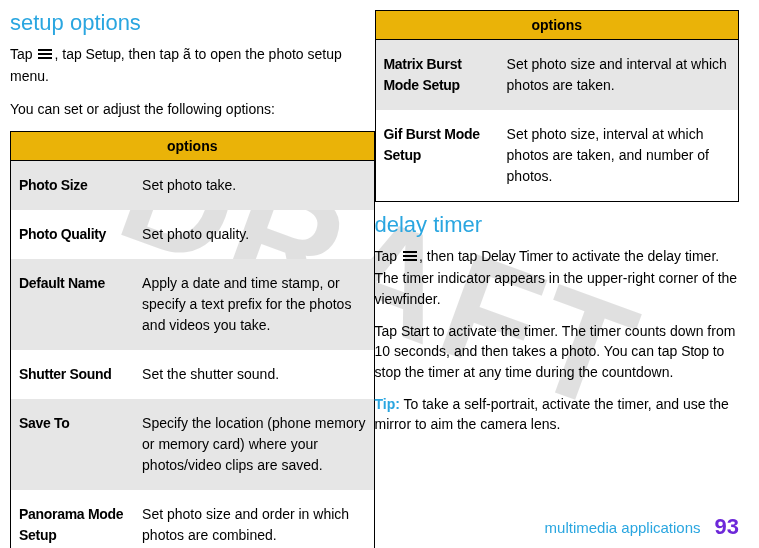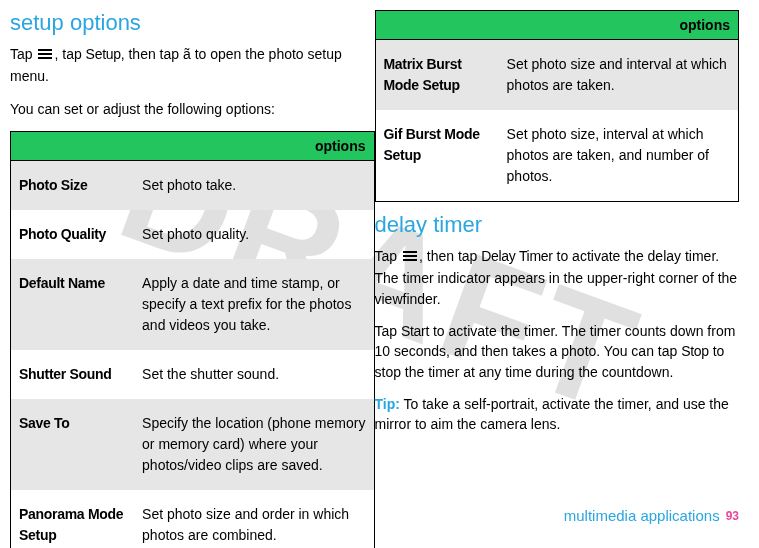--- a/index.html
+++ b/index.html
@@ -52,49 +52,49 @@
       margin: 0 2px 2px 2px;
     }
     .condensed { font-family: "Arial Narrow", Arial, sans-serif; font-weight: normal; letter-spacing: -0.3px; }
     table.opts {
       width: 100%;
       border-collapse: collapse;
       border: 1px solid #000;
       margin-bottom: 10px;
     }
     table.opts th {
-      text-align: right;
+      text-align: center;
       padding: 6px 8px;
       border-bottom: 1px solid #000;
-      background: #22c55e;
+      background: #eab308;
       font-weight: bold;
     }
     table.opts td {
       padding: 14px 8px;
       vertical-align: top;
       line-height: 1.5;
     }
     table.opts td.label {
       width: 34%;
       font-family: "Arial Narrow", Arial, sans-serif;
       font-weight: bold;
       letter-spacing: -0.3px;
     }
     table.opts tr.alt { background: #e6e6e6; }
     .tip { color: #2aa6e0; font-weight: bold; }
     .footer {
       position: absolute;
-      bottom: 24px;
+      bottom: 8px;
       right: 20px;
       display: flex;
       align-items: center;
-      gap: 6px;
+      gap: 14px;
     }
     .footer-text { color: #2aa6e0; font-size: 15px; }
-    .pagenum { font-weight: bold; font-size: 12px; color: #ec4899; }
+    .pagenum { font-weight: bold; font-size: 22px; color: #6d28d9; }
   </style>
 </head>
 <body>
 
 <div class="watermark">DRAFT</div>
 
 <div class="page">
   <div class="col">
     <h2 class="section">setup options</h2>
     <p class="body">

